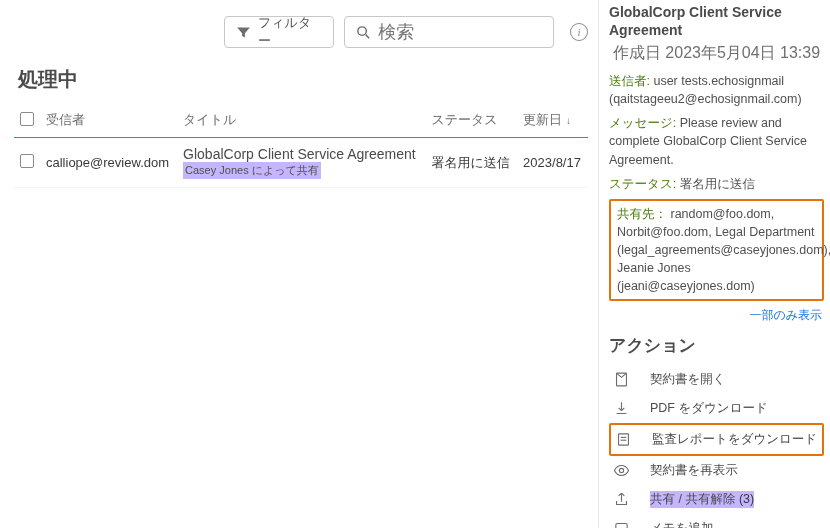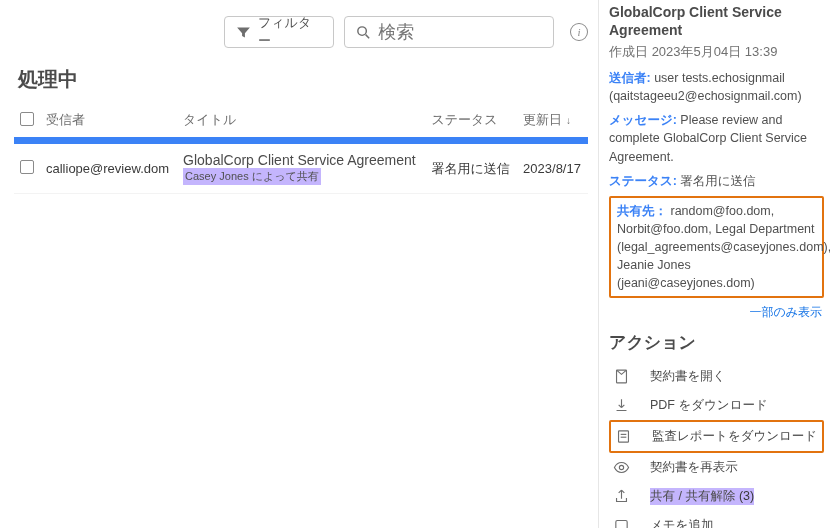--- a/index.html
+++ b/index.html
@@ -25,42 +25,42 @@
   .search input { border: none; outline: none; flex: 1; font-size: 18px; color: #505050; background: transparent; }
   .info-circle {
     width: 18px; height: 18px; border: 1.4px solid #8a8a8a; border-radius: 50%;
     display: inline-flex; align-items: center; justify-content: center;
     font-family: serif; font-style: italic; font-size: 11px; color: #8a8a8a;
     margin-left: 6px; cursor: pointer;
   }
   h2.section { font-size: 20px; font-weight: 700; color: #4b4b4b; margin: 10px 0 10px 4px; }
   table { width: 100%; border-collapse: collapse; }
   th, td { text-align: left; padding: 8px 6px; vertical-align: middle; font-size: 13px; }
-  th { font-weight: 400; color: #6e6e6e; border-bottom: 7px solid #3b82f6; }
+  th { font-weight: 400; color: #6e6e6e; border-bottom: 1px solid #3b82f6; }
   td { color: #3a3a3a; border-bottom: 1px solid #f3f3f3; }
   .chkcol { width: 22px; }
   .chk {
     width: 14px; height: 14px; border: 1.4px solid #8a8a8a; border-radius: 2px;
     display: inline-block; cursor: pointer;
   }
   .title-cell .t1 { font-size: 14px; color: #4b4b4b; }
   .hl { background: #c4b5fd; }
   .title-cell .t2 { font-size: 11px; color: #505050; padding: 1px 2px; display: inline-block; }
   .updcol { white-space: nowrap; }
   .sort { font-size: 10px; color: #6e6e6e; margin-left: 4px; }
 
   
   .panel {
     width: 232px; border-left: 1px solid #e6e6e6; padding: 4px 6px 0 10px;
     overflow-y: auto; font-size: 12.5px; color: #505050; position: relative;
   }
   .panel h3 { font-size: 14px; font-weight: 700; color: #4b4b4b; line-height: 1.25; margin-bottom: 4px; }
-  .meta { font-size: 13px; color: #707070; margin-bottom: 8px; }
+  .meta { font-size: 16px; color: #707070; margin-bottom: 8px; text-align: center; }
   .kv { margin: 6px 0; line-height: 1.45; }
-  .kv b { color: #3b82f6; font-weight: 700; }
+  .kv b { color: #4d7c0f; font-weight: 400; }
   .box-orange { border: 2.5px solid #e2730f; border-radius: 2px; padding: 4px 6px; }
   .box-orange-row { border: 2.5px solid #e2730f; border-radius: 2px; }
   .showless { text-align: right; color: #1473e6; font-size: 12px; margin: 6px 2px 10px 0; cursor: pointer; }
   .actions-title { font-size: 17px; font-weight: 700; color: #4b4b4b; margin: 6px 0 8px 0; }
   .action-list { list-style: none; }
   .action-list li {
     display: flex; align-items: center; gap: 20px;
     padding: 6px 4px; cursor: pointer; color: #4b4b4b;
   }
   .ico { width: 17px; height: 17px; flex: 0 0 17px; color: #6e6e6e; }

